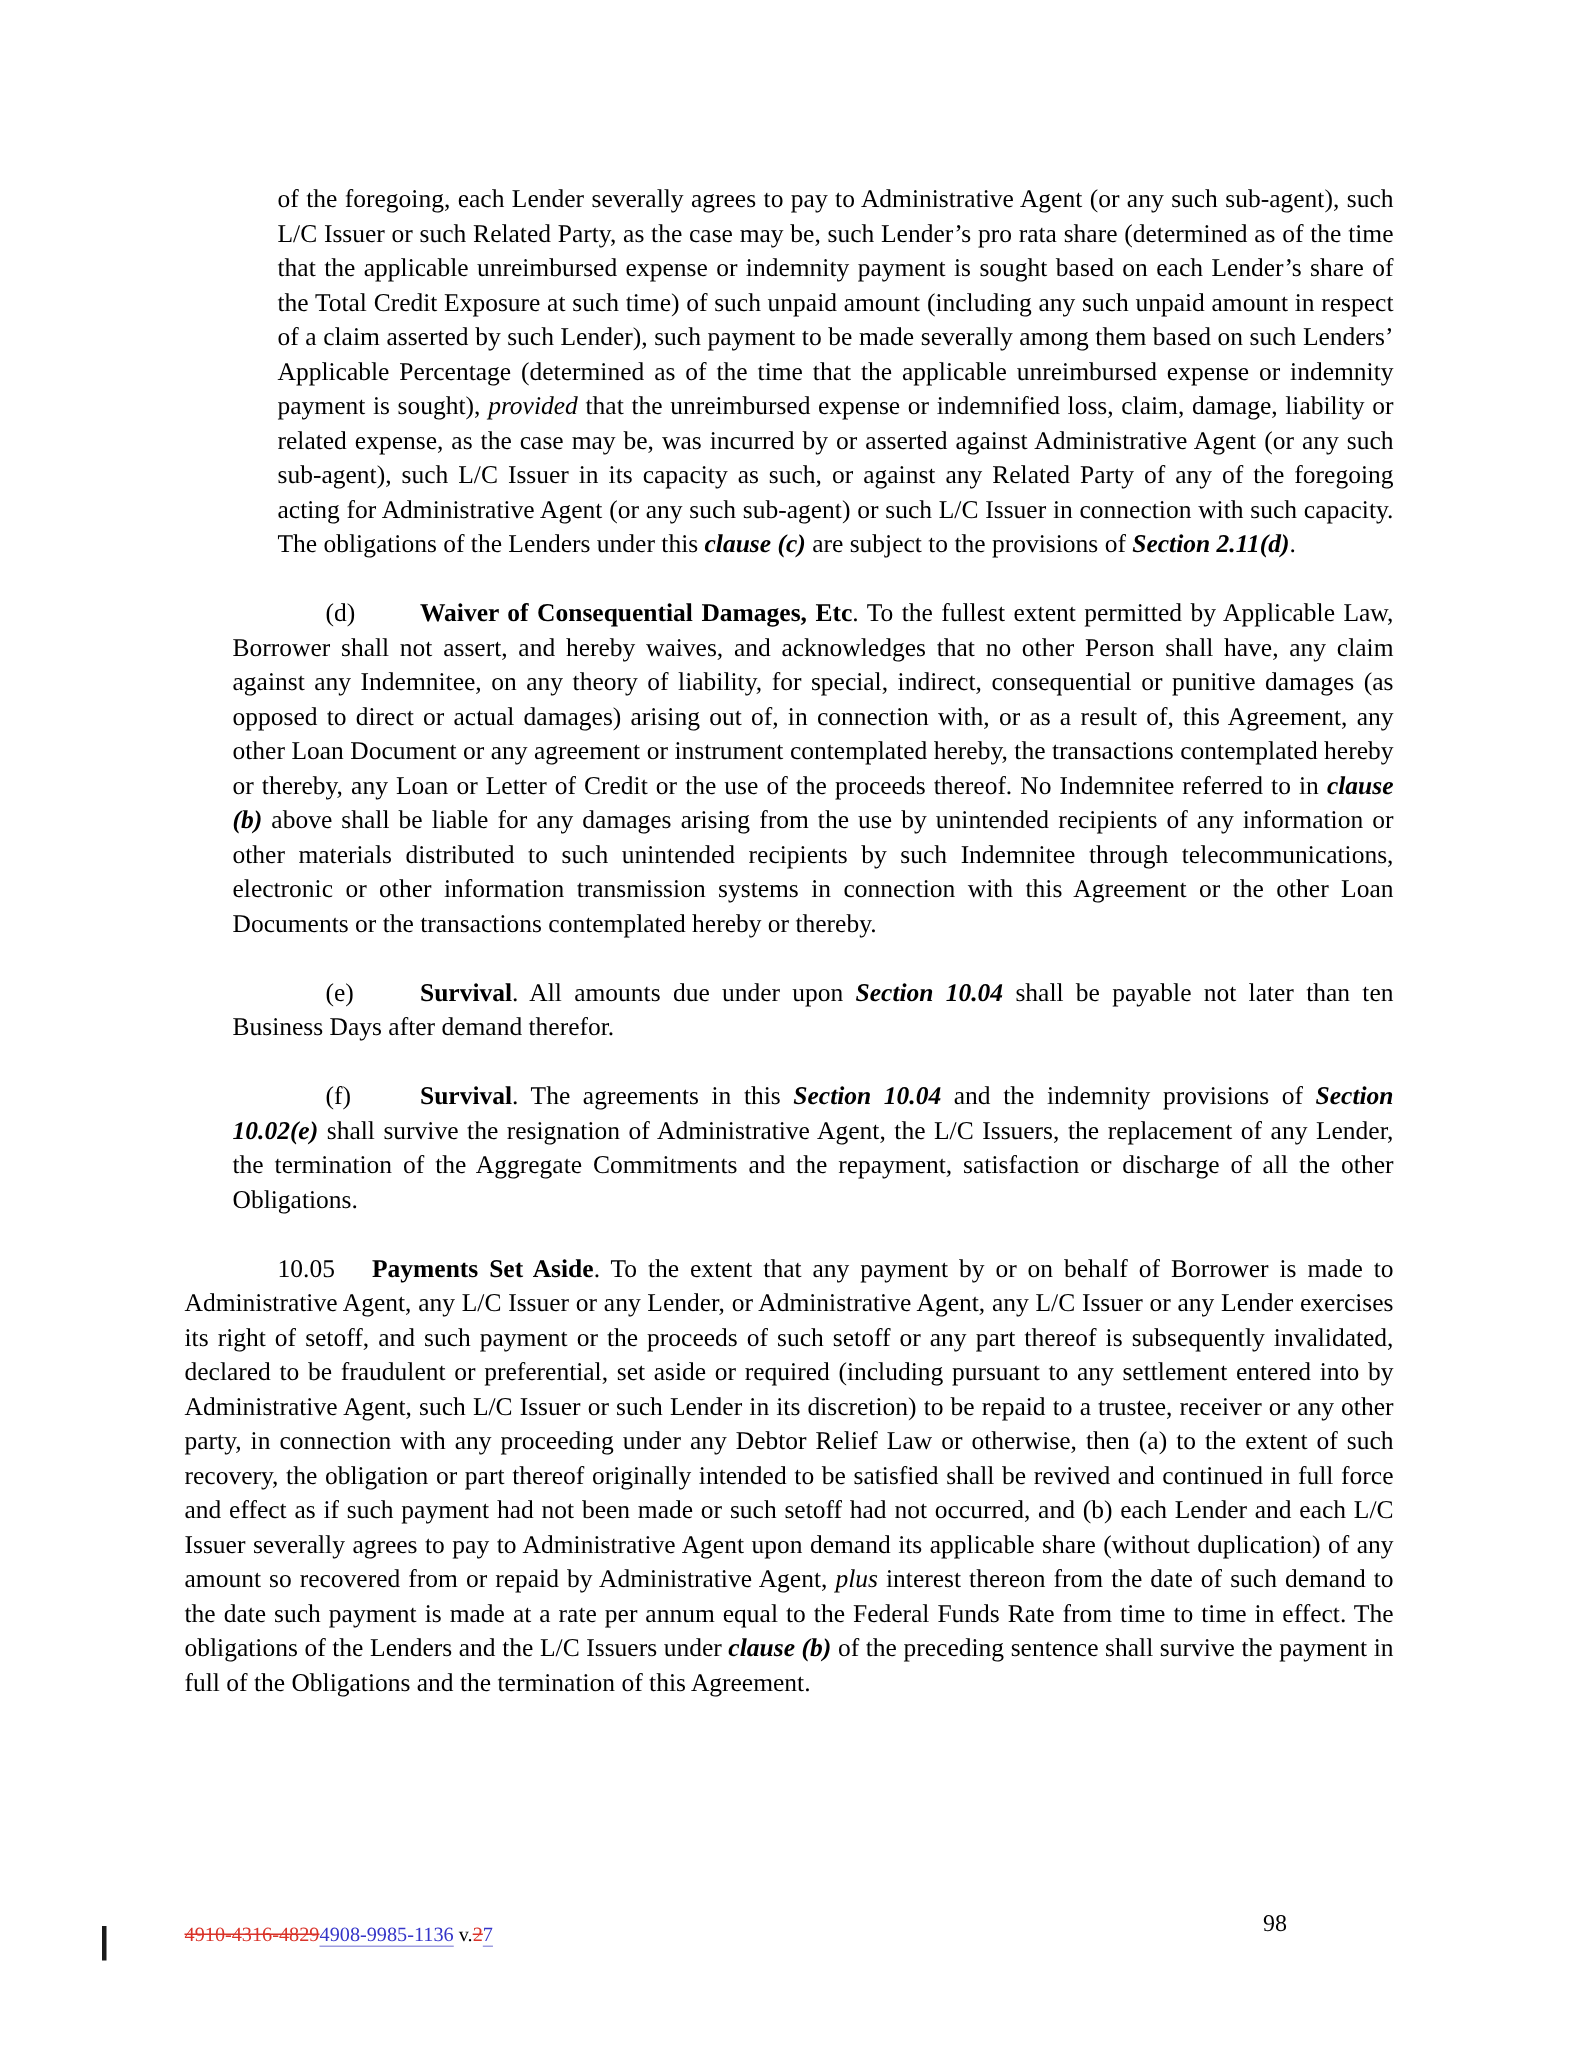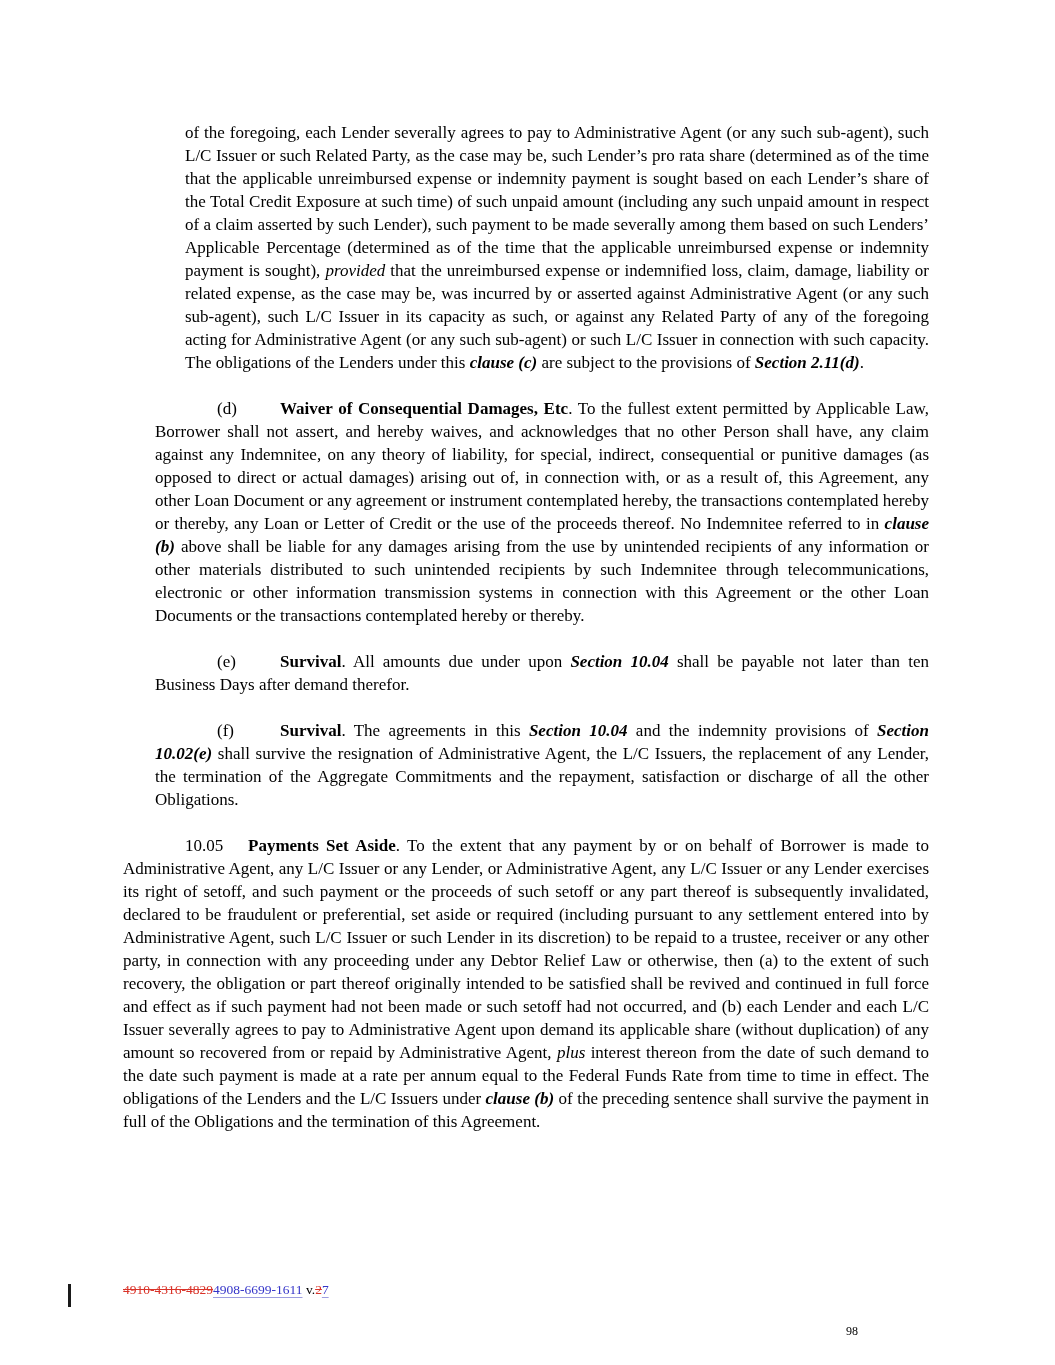--- a/index.html
+++ b/index.html
@@ -64,33 +64,33 @@
   }
   .doc-id .inserted {
     color: var(--ins, #3434c8);
     text-decoration: underline;
     text-decoration-color: var(--insline, #9d9de0);
     text-underline-offset: 3px;
   }
   .doc-id .normal { color: #000000; }
   .page-number {
     position: absolute;
-    top: 1321px;
+    top: 1273px;
     right: 115px;
-    font-size: 12px;
+    font-size: 16px;
     line-height: 20px;
   }
 </style>
 </head>
 <body>
 
 <div class="page">
   <main class="body-text">
       <p class="para clause-flush"><span>of the foregoing, each Lender severally agrees to pay to Administrative Agent (or any such sub-agent), such L/C Issuer or such Related Party, as the case may be, such Lender’s pro rata share (determined as of the time that the applicable unreimbursed expense or indemnity payment is sought based on each Lender’s share of the Total Credit Exposure at such time) of such unpaid amount (including any such unpaid amount in respect of a claim asserted by such Lender), such payment to be made severally among them based on such Lenders’ Applicable Percentage (determined as of the time that the applicable unreimbursed expense or indemnity payment is sought), </span><span class="i">provided</span><span> that the unreimbursed expense or indemnified loss, claim, damage, liability or related expense, as the case may be, was incurred by or asserted against Administrative Agent (or any such sub-agent), such L/C Issuer in its capacity as such, or against any Related Party of any of the foregoing acting for Administrative Agent (or any such sub-agent) or such L/C Issuer in connection with such capacity. The obligations of the Lenders under this </span><span class="b i">clause (c)</span><span> are subject to the provisions of </span><span class="b i">Section 2.11(d)</span><span>.</span></p>
       <p class="para clause-indent"><span class="label">(d)</span><span class="b">Waiver of Consequential Damages, Etc</span><span>. To the fullest extent permitted by Applicable Law, Borrower shall not assert, and hereby waives, and acknowledges that no other Person shall have, any claim against any Indemnitee, on any theory of liability, for special, indirect, consequential or punitive damages (as opposed to direct or actual damages) arising out of, in connection with, or as a result of, this Agreement, any other Loan Document or any agreement or instrument contemplated hereby, the transactions contemplated hereby or thereby, any Loan or Letter of Credit or the use of the proceeds thereof. No Indemnitee referred to in </span><span class="b i">clause (b)</span><span> above shall be liable for any damages arising from the use by unintended recipients of any information or other materials distributed to such unintended recipients by such Indemnitee through telecommunications, electronic or other information transmission systems in connection with this Agreement or the other Loan Documents or the transactions contemplated hereby or thereby.</span></p>
       <p class="para clause-indent"><span class="label">(e)</span><span class="b">Survival</span><span>. All amounts due under upon </span><span class="b i">Section 10.04</span><span> shall be payable not later than ten Business Days after demand therefor.</span></p>
       <p class="para clause-indent"><span class="label">(f)</span><span class="b">Survival</span><span>. The agreements in this </span><span class="b i">Section 10.04</span><span> and the indemnity provisions of </span><span class="b i">Section 10.02(e)</span><span> shall survive the resignation of Administrative Agent, the L/C Issuers, the replacement of any Lender, the termination of the Aggregate Commitments and the repayment, satisfaction or discharge of all the other Obligations.</span></p>
       <p class="para section"><span class="label">10.05</span><span class="b">Payments Set Aside</span><span>. To the extent that any payment by or on behalf of Borrower is made to Administrative Agent, any L/C Issuer or any Lender, or Administrative Agent, any L/C Issuer or any Lender exercises its right of setoff, and such payment or the proceeds of such setoff or any part thereof is subsequently invalidated, declared to be fraudulent or preferential, set aside or required (including pursuant to any settlement entered into by Administrative Agent, such L/C Issuer or such Lender in its discretion) to be repaid to a trustee, receiver or any other party, in connection with any proceeding under any Debtor Relief Law or otherwise, then (a) to the extent of such recovery, the obligation or part thereof originally intended to be satisfied shall be revived and continued in full force and effect as if such payment had not been made or such setoff had not occurred, and (b) each Lender and each L/C Issuer severally agrees to pay to Administrative Agent upon demand its applicable share (without duplication) of any amount so recovered from or repaid by Administrative Agent, </span><span class="i">plus</span><span> interest thereon from the date of such demand to the date such payment is made at a rate per annum equal to the Federal Funds Rate from time to time in effect. The obligations of the Lenders and the L/C Issuers under </span><span class="b i">clause (b)</span><span> of the preceding sentence shall survive the payment in full of the Obligations and the termination of this Agreement.</span></p>
     </main>
   <div class="change-bar"></div>
-  <div class="doc-id"><span class="deleted">4910-4316-4829</span><span class="inserted">4908-6699-1611</span><span class="normal"> v.</span><span class="deleted">2</span><span class="inserted">7</span></div>
+  <div class="doc-id"><span class="deleted">4910-4316-4829</span><span class="inserted">4908-9985-1136</span><span class="normal"> v.</span><span class="deleted">2</span><span class="inserted">7</span></div>
   <div class="page-number">98</div>
 </div>
 
 </body></html>

